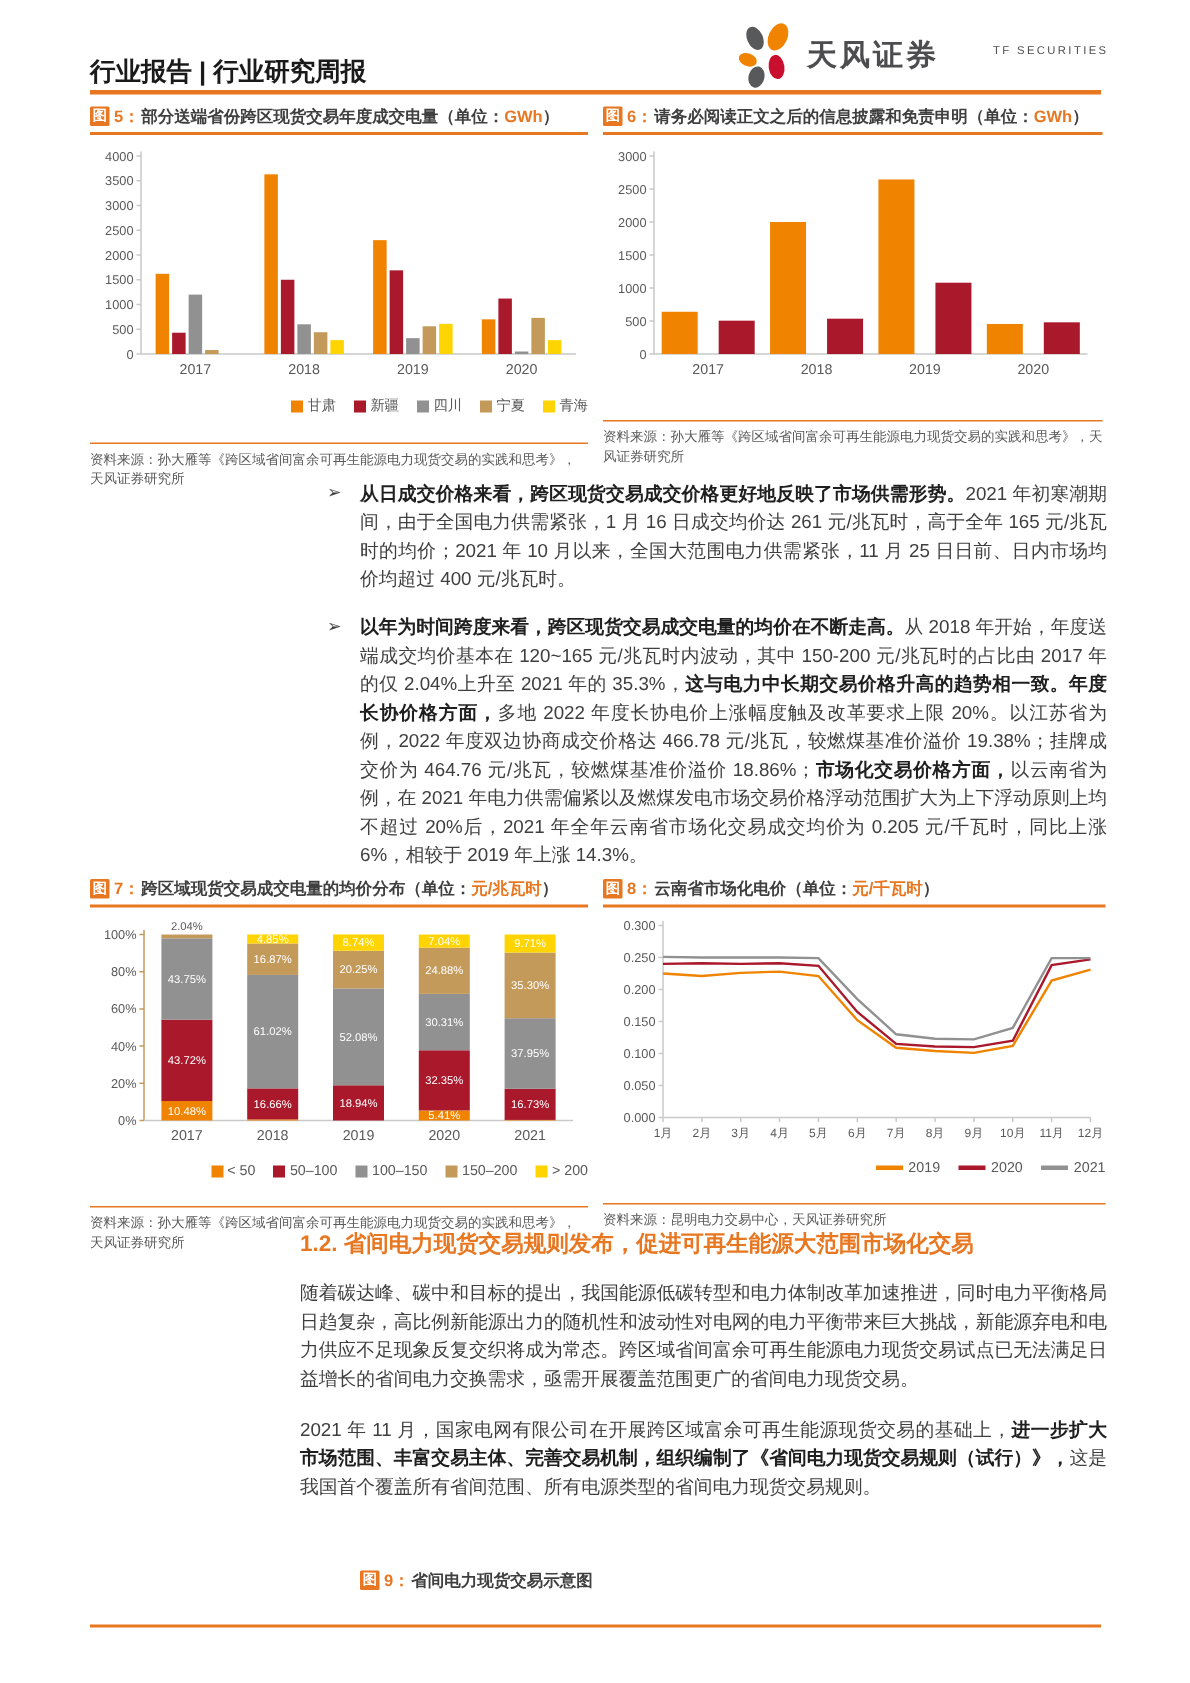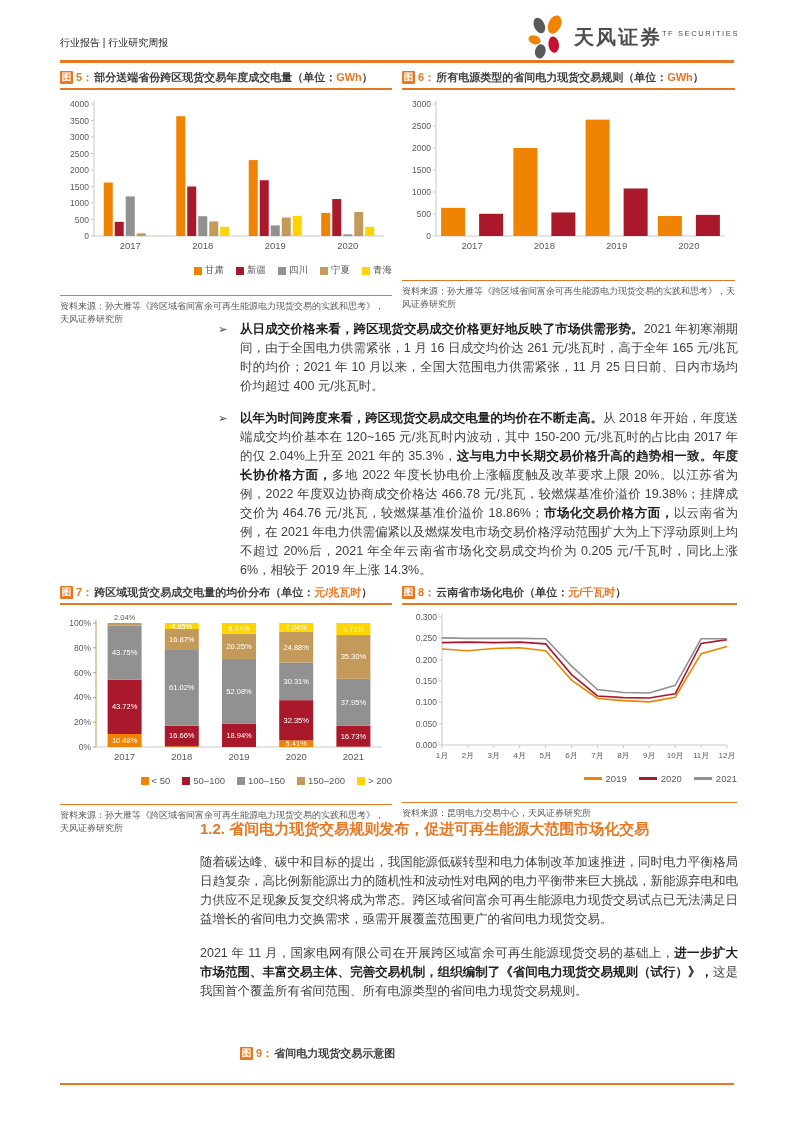--- a/index.html
+++ b/index.html
@@ -1,26 +1,26 @@
 <!DOCTYPE html>
 <html><head>
 <meta charset="utf-8">
 <style>
   html,body{margin:0;padding:0;}
   body{width:793px;height:1122px;position:relative;background:#ffffff;
        font-family:"Liberation Sans","DejaVu Sans",sans-serif;color:#3F3F3F;}
   .abs{position:absolute;}
   svg{font-family:inherit;display:block;}
   
-  .header-left{left:60px;top:36px;font-size:10px;font-weight:normal;color:#1a1a1a;}
+  .header-left{left:60px;top:36px;font-size:17px;font-weight:bold;color:#1a1a1a;}
   .header-rule{left:60px;top:60px;width:674px;height:3px;background:#E87722;}
   .logo{right:54px;top:14px;display:flex;align-items:center;gap:5px;}
   .brand-txt{display:flex;flex-direction:row;line-height:1;}
   .brand-cn{font-size:20px;font-weight:bold;color:#4D4D4F;letter-spacing:2px;}
-  .brand-en{font-size:7.5px;color:#4D4D4F;letter-spacing:1.6px;margin-top:3px;}
+  .brand-en{font-size:7.5px;color:#4D4D4F;letter-spacing:1.6px;margin-top:3px;margin-left:36px;}
   
   .fig-block{position:absolute;}
   .fig-caption{display:flex;align-items:center;font-size:11px;font-weight:bold;color:#3F3F3F;white-space:nowrap;}
   .fig-icon{display:inline-flex;flex:0 0 auto;width:13px;height:13px;background:#E87722;color:#fff;
             font-size:9.5px;align-items:center;justify-content:center;margin-right:3px;border-radius:1px;}
   .fig-num{color:#E87722;margin-right:1px;}
   .unit-val{color:#E87722;margin-top:16px;}
   .fig-rule{height:2px;background:#E87722;margin-top:3px;margin-bottom:4px;}
   .legend{display:flex;justify-content:flex-end;align-items:center;gap:12px;font-size:9.5px;color:#595959;margin-top:2px;}
   .legend .item{display:flex;align-items:center;}
@@ -134,21 +134,21 @@
         <span>青海</span>
       </span>
     </div>
   <div class="source">资料来源：孙大雁等《跨区域省间富余可再生能源电力现货交易的实践和思考》，天风证券研究所</div>
 </div>
 
 <div class="fig-block" style="left:402px;top:70px;width:333px;">
   <div class="fig-caption">
     <span class="fig-icon">图</span>
     <span class="fig-num">6：</span>
-    <span>所有电源类型的省间电力现货交易规则</span>
+    <span>请务必阅读正文之后的信息披露和免责申明</span>
     <span><span>（单位：</span><span class="unit-val">GWh</span><span>）</span></span>
   </div>
   <div class="fig-rule"></div>
   <svg id="chart6" width="333" height="168">
       <line x1="34" y1="7" x2="34" y2="142" stroke="#C9C9C9" stroke-width="1"></line>
       <line x1="34" y1="142" x2="323" y2="142" stroke="#C9C9C9" stroke-width="1"></line>
       <line x1="31" y1="142" x2="34" y2="142" stroke="#C9C9C9"></line>
       <text x="29" y="145" text-anchor="end" font-size="8.5" fill="#595959">0</text>
       <line x1="31" y1="120" x2="34" y2="120" stroke="#C9C9C9"></line>
       <text x="29" y="123" text-anchor="end" font-size="8.5" fill="#595959">500</text>

